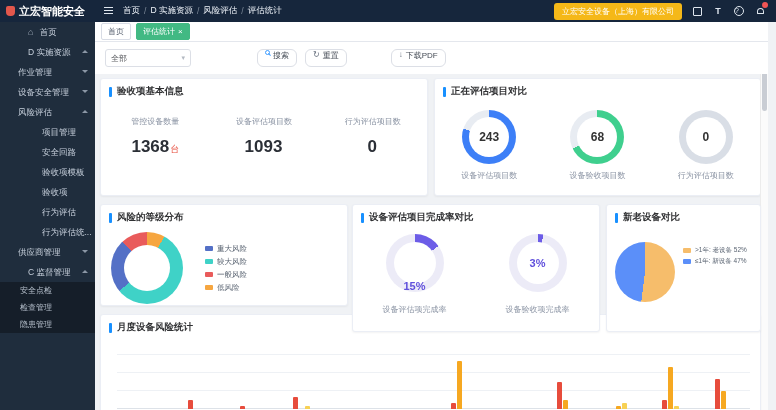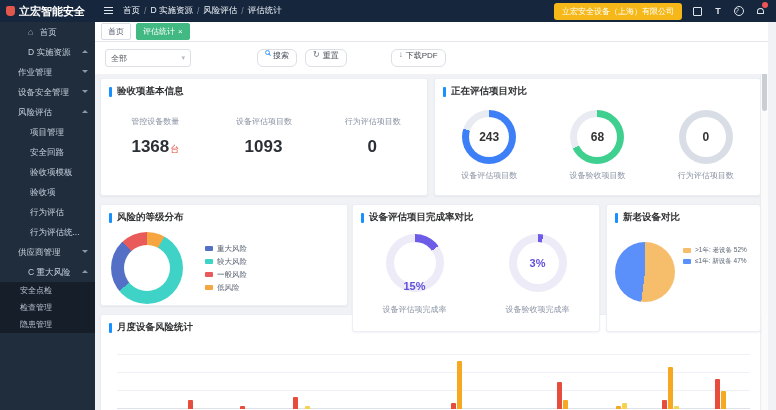--- a/index.html
+++ b/index.html
@@ -24,21 +24,21 @@
     width:12px;height:12px;position:relative;cursor:pointer}
   .fullscreen{border:1px solid #dfe6ee;width:9px;height:9px;border-radius:1px}
   .fonticon{font-weight:bold;font-size:9px}
   .helpicon{border:1px solid #dfe6ee;border-radius:50%;width:10px;height:10px;font-size:7px}
   .bell-body{width:7px;height:6px;border:1px solid #dfe6ee;border-radius:4px 4px 1px 1px;display:block}
   .badge{position:absolute;right:-2px;top:-3px;width:6px;height:6px;background:#f25555;border-radius:50%}
 
   
   #sidebar{position:absolute;left:0;top:22px;width:95px;bottom:0;background:#1f2d3d;overflow:hidden;z-index:5}
   .s-item{position:relative;height:20px;line-height:20px;font-size:8.5px;color:#c7d0dc;white-space:nowrap;cursor:pointer}
-  .lv0{padding-left:28px}.lv1{padding-left:18px}.lv2{padding-left:30px}
+  .lv0{padding-left:28px}.lv1{padding-left:18px}.lv2{padding-left:42px}
   .s-ico{margin-right:4px;font-size:9px;color:#aeb9c6}
   .darkrow{background:#151e29;font-size:8px;height:17px;line-height:17px;padding-left:20px;color:#b7c1cd}
   .chev{position:absolute;right:7px;top:8px;width:0;height:0;border-left:3px solid transparent;border-right:3px solid transparent}
   .chev.down{border-top:3.5px solid #8b97a6}
   .chev.up{border-bottom:3.5px solid #8b97a6}
 
   
   #main{position:absolute;left:95px;top:22px;right:8px;bottom:0;background:#f0f2f5;overflow:hidden}
   #tabstrip{position:absolute;left:0;top:0;right:0;height:20px;background:#fff;border-bottom:1px solid #e4e7ed;
     display:flex;align-items:center;gap:5px;padding-left:6px;z-index:3}
@@ -186,21 +186,21 @@
     <span>行为评估</span>
   </div>
   <div class="s-item lv2">
     <span>行为评估统...</span>
   </div>
   <div class="s-item lv1">
     <span>供应商管理</span>
     <span class="chev down"></span>
   </div>
   <div class="s-item lv0">
-    <span>C 重大风险</span>
+    <span>C 监督管理</span>
     <span class="chev up"></span>
   </div>
   <div class="s-item darkrow">
     <span>安全点检</span>
   </div>
   <div class="s-item darkrow">
     <span>检查管理</span>
   </div>
   <div class="s-item darkrow">
     <span>隐患管理</span>

